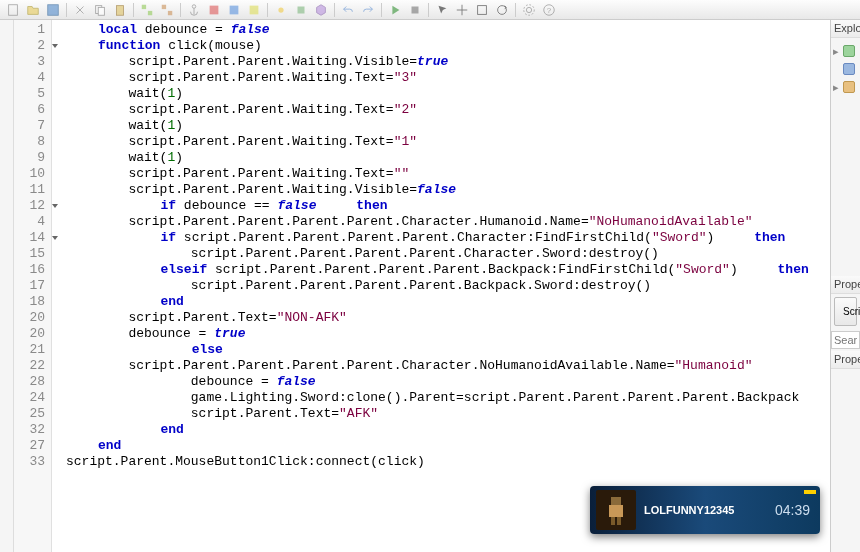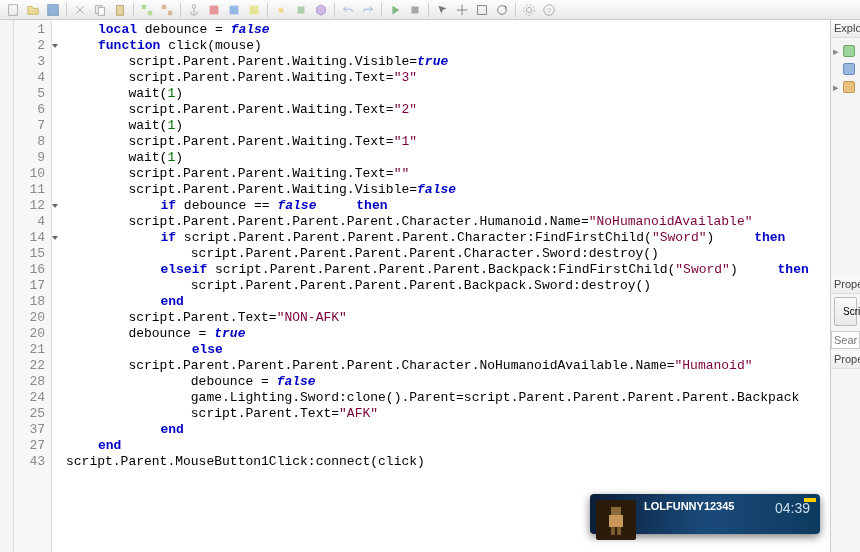--- a/index.html
+++ b/index.html
@@ -29,21 +29,21 @@
 .bool { color: #0000c8; font-weight: bold; font-style: italic; }
 .right-panel { width: 30px; background: #f5f5f5; border-left: 1px solid #ccc; display: flex; flex-direction: column; }
 .panel-header { height: 18px; font-size: 11px; padding: 2px 3px; color: #444; border-bottom: 1px solid #ddd; overflow: hidden; background: linear-gradient(#fafafa,#ececec); }
 .panel-body { flex: 0 0 auto; padding: 4px 2px; }
 .tree-item { height: 18px; display: flex; align-items: center; gap: 2px; font-size: 11px; color: #444; }
 .tree-arrow { width: 8px; color: #888; }
 .tree-icon { width: 12px; height: 12px; background: #9cd49c; border: 1px solid #6aa86a; border-radius: 2px; }
 .tree-icon.blue { background: #9bb8e0; border-color: #6a8ac0; }
 .tree-icon.orange { background: #e8c080; border-color: #c09850; }
 .search-box { width: 100%; padding: 2px; font-size: 11px; color: #999; border: 1px solid #ccc; background: #fff; margin: 2px 0; }
-.toast { position: absolute; bottom: 18px; right: 40px; width: 230px; height: 40px; background: linear-gradient(90deg, #0a1f3a 0%, #1a4a7a 50%, #0d3a5f 100%); border-radius: 4px; box-shadow: 0 3px 8px rgba(0,0,0,0.5); display: flex; padding: 6px; gap: 8px; }
+.toast { position: absolute; bottom: 18px; right: 40px; width: 230px; height: 48px; background: linear-gradient(90deg, #0a1f3a 0%, #1a4a7a 50%, #0d3a5f 100%); border-radius: 4px; box-shadow: 0 3px 8px rgba(0,0,0,0.5); display: flex; align-items: center; padding: 6px; gap: 8px; }
 .toast::before { content:""; position:absolute; top:4px; right:4px; width:12px; height:4px; background:#ffd000; }
 .toast-avatar { width: 40px; height: 40px; background: #2a1a0a; border-radius: 2px; display:flex; align-items:center; justify-content:center; }
 .toast-avatar svg { width: 30px; height: 34px; }
 .toast-name { color: #fff; font-size: 11px; font-weight: bold; flex: 1; }
 .toast-time { color: #cde; font-size: 14px; padding-right: 4px; }
 .spacer { flex: 1; }
 </style>
 </head>
 <body>
 
@@ -213,23 +213,23 @@
           <div>16</div>
           <div>17</div>
           <div>18</div>
           <div>20</div>
           <div>20</div>
           <div>21</div>
           <div>22</div>
           <div>28</div>
           <div>24</div>
           <div>25</div>
-          <div>37</div>
+          <div>32</div>
           <div>27</div>
-          <div>43</div>
+          <div>33</div>
         </div>
       <div class="fold-gutter" id="foldgutter">
           <div></div>
           <div class="fold-mark"></div>
           <div></div>
           <div></div>
           <div></div>
           <div></div>
           <div></div>
           <div></div>

